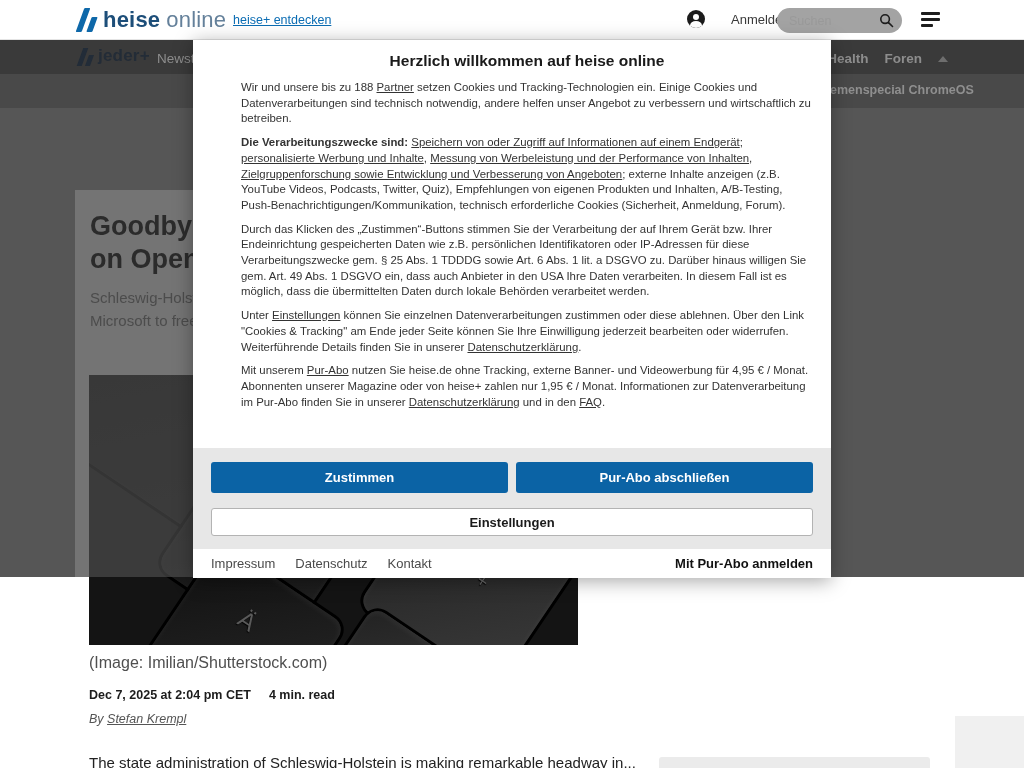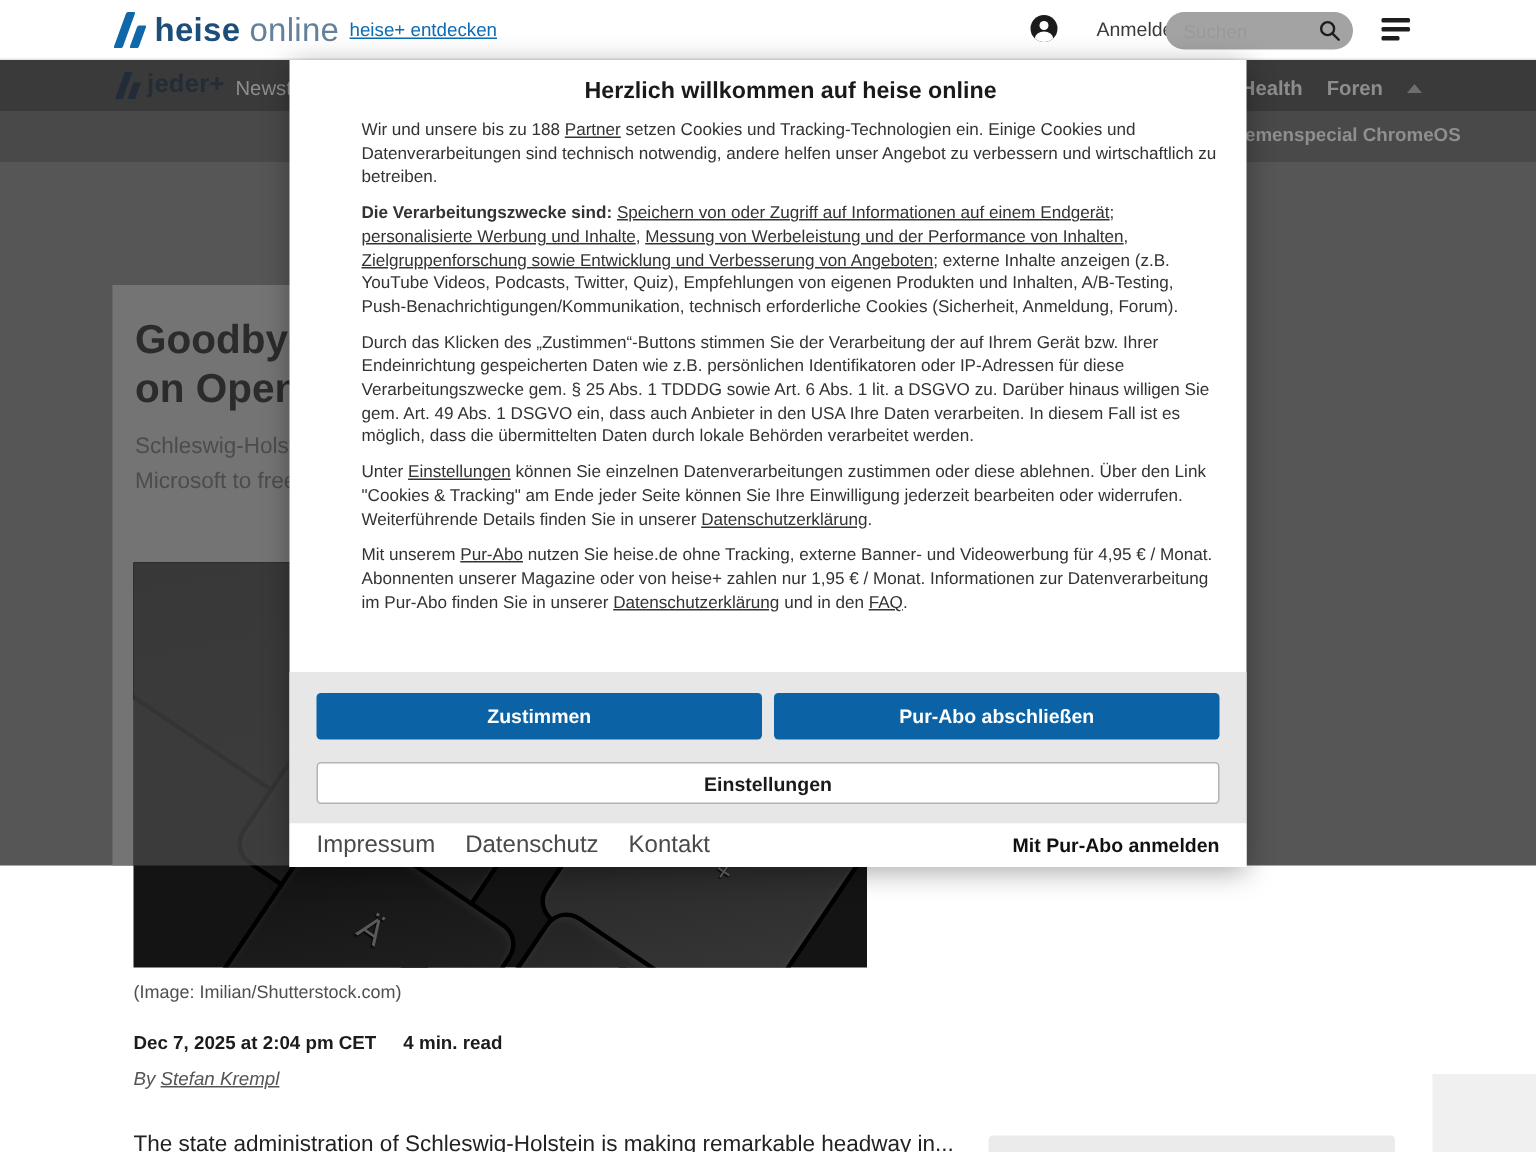--- a/index.html
+++ b/index.html
@@ -63,21 +63,21 @@
   .k5 { left:356px; top:-34px; width:150px; height:150px; background:linear-gradient(135deg,#131313,#262626); }
   .k6 { left:230px; top:260px; width:150px; height:150px; background:linear-gradient(135deg,#222,#4a4a4a); }
   .keyglyph { position:absolute; color:#4b4b4b; font-size:24px; font-weight:400; transform:rotate(34deg); text-shadow:0 1px 1px #000; }
   .gU { left:232px; top:160px; }
   .gA { left:150px; top:232px; color:#5a5a5a; }
   .gP { left:388px; top:196px; font-size:18px; color:#666; }
   .gS { left:300px; top:188px; font-size:14px; color:#555; }
   .kb-dim { position:absolute; left:0; top:0; width:100%; height:202px; background:rgba(84,84,84,.62); }
 
   
-  .caption { position:absolute; left:89px; top:654px; font-size:12px; color:#4f4f4f; }
+  .caption { position:absolute; left:89px; top:654px; font-size:16px; color:#4f4f4f; }
   .dateline { position:absolute; left:89px; top:688px; font-size:12.5px; font-weight:700; color:#1c1c1c; }
   .dateline .read { margin-left:18px; }
   .byline { position:absolute; left:89px; top:712px; font-size:12.5px; font-style:italic; color:#555; }
   .byline .author { text-decoration:underline; cursor:pointer; }
   .bodytext { position:absolute; left:89px; top:752px; width:640px; font-size:15px; color:#222; line-height:21px; }
   .boxA { position:absolute; left:659px; top:757px; width:271px; height:40px; background:#ebebeb; border-radius:3px; }
   .boxB { position:absolute; left:955px; top:716px; width:69px; height:60px; background:#f0f0f0; }
 
   
   .dialog { position:absolute; left:193px; top:40px; width:638px; height:538px; background:#fff; z-index:10; box-shadow:0 3px 18px rgba(0,0,0,.35); display:flex; flex-direction:column; }
@@ -85,21 +85,21 @@
   .dlg-title { text-align:center; font-size:15.5px; font-weight:700; color:#1a1a1a; margin-bottom:10px; }
   .dlg-content p { font-size:11.4px; line-height:15.7px; color:#333; margin-bottom:8px; }
   .dlg-content .lnk { text-decoration:underline; cursor:pointer; }
   .dlg-content .b { font-weight:700; }
   .dlg-buttons { height:101px; background:#e7e7e7; padding:14px 18px 0 18px; }
   .btn-row { display:flex; gap:8px; }
   .btn-blue { flex:1; height:31px; background:#0b63a5; color:#fff; font-size:13px; font-weight:700; border:none; border-radius:3px; cursor:pointer; font-family:"Liberation Sans", sans-serif; }
   .btn-settings { width:100%; height:28px; margin-top:15px; background:#fff; color:#1a1a1a; font-size:13px; font-weight:700; border:1px solid #b3b3b3; border-radius:3px; cursor:pointer; font-family:"Liberation Sans", sans-serif; }
   .dlg-footer { height:29px; background:#fff; display:flex; align-items:center; justify-content:space-between; padding:0 18px; }
   .foot-links { display:flex; gap:20px; }
-  .foot-links span { font-size:16px; color:#4a4a4a; cursor:pointer; }
+  .foot-links span { font-size:13px; color:#4a4a4a; cursor:pointer; }
   .foot-action { font-size:13px; font-weight:700; color:#111; cursor:pointer; }
 </style>
 </head>
 <body>
 
 <div class="screen">
 
   <div class="dimzone">
     <div class="article-card">
       <div class="headline">

